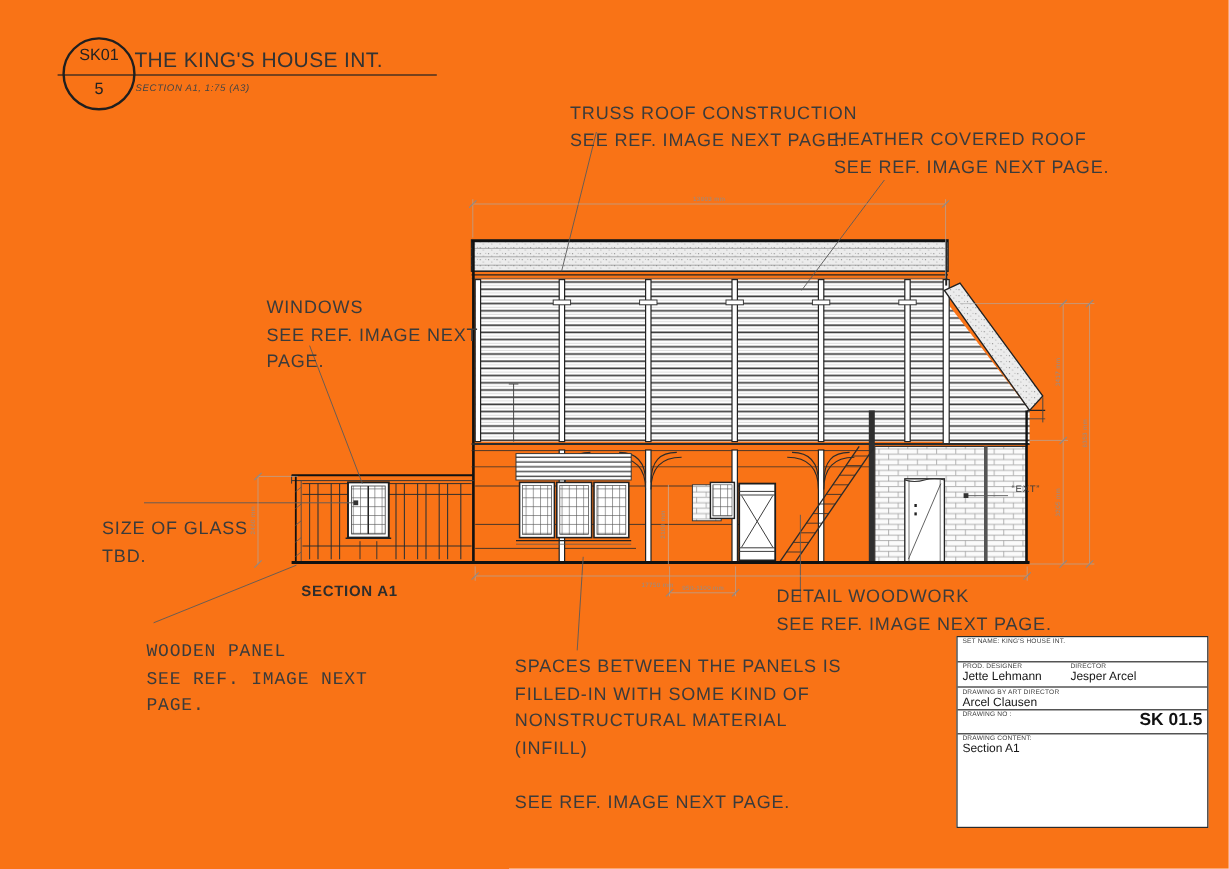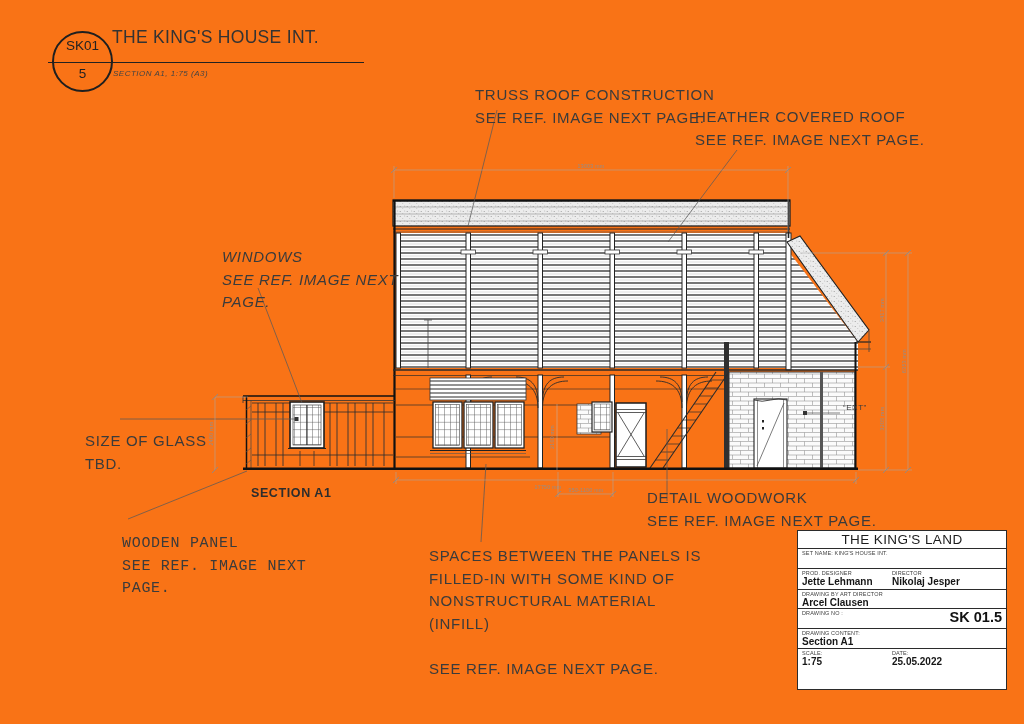--- a/index.html
+++ b/index.html
@@ -5,37 +5,37 @@
   html,body{margin:0;padding:0;background:#fff;}
   #canvas{position:relative;width:1024px;height:724px;background:#f97316;overflow:hidden;
           font-family:"Liberation Sans", sans-serif;color:#3a3a3a;}
   svg{position:absolute;left:0;top:0;font-family:inherit;}
   
   .bubble{position:absolute;left:52px;top:31px;width:57px;height:57px;border:2.8px solid #1f1f1f;
           border-radius:50%;background:transparent;}
   .bubble-top{position:absolute;left:52px;top:38px;width:61px;text-align:center;font-size:13.5px;color:#222;}
   .bubble-bottom{position:absolute;left:52px;top:66px;width:61px;text-align:center;font-size:13.5px;color:#222;}
   .hrule{position:absolute;left:48px;top:61.5px;width:316px;height:1.7px;background:#222;}
-  .page-title{position:absolute;left:112px;top:27px;font-size:17.5px;letter-spacing:.3px;color:#333;}
+  .page-title{position:absolute;left:112px;top:40px;font-size:17.5px;letter-spacing:.3px;color:#333;}
   .page-subtitle{position:absolute;left:113px;top:69px;font-size:8px;letter-spacing:.5px;color:#444;font-style:italic;}
   
   .ann{position:absolute;font-size:15px;line-height:1.5;letter-spacing:.7px;color:#3b3b3b;
        white-space:pre-line;text-transform:uppercase;}
   .ann-small{font-size:8px;letter-spacing:.6px;}
   .section-label{position:absolute;left:251px;top:486px;font-size:12.5px;font-weight:700;
        letter-spacing:.6px;color:#2d2d2d;}
   
   .tblock{position:absolute;left:797px;top:530px;width:210px;height:160px;border:1.4px solid #2b2b2b;
           box-sizing:border-box;background:#fff;display:flex;flex-direction:column;}
   .tb-row{border-top:1px solid #2b2b2b;padding:1px 4px;position:relative;box-sizing:border-box;overflow:hidden;}
   .tb-row:first-child{border-top:none;}
   .tb-head{height:17px;display:flex;align-items:center;justify-content:center;
            font-size:13.5px;letter-spacing:.4px;color:#1d1d1d;}
   .tb-label{display:block;font-size:5.5px;letter-spacing:.15px;color:#3f3f3f;}
-  .tb-value{display:block;font-size:10px;color:#161616;margin-top:0;font-weight:bold;}
+  .tb-value{display:block;font-size:10px;color:#161616;margin-top:0;}
   .tb-cols{display:flex;}
   .tb-col-l{width:45%;}
   .tb-col-r{flex:1;}
   .tb-no-value{display:block;text-align:right;font-size:14.5px;font-weight:700;color:#111;margin-top:-1px;}
 </style>
 </head>
 <body>
 
 <div id="canvas">
 
@@ -251,71 +251,60 @@
       <text x="883.5" y="310" text-anchor="middle" transform="rotate(-90 883.5 310)">3417 mm</text>
       <text x="883.5" y="418.5" text-anchor="middle" transform="rotate(-90 883.5 418.5)">3205 mm</text>
       <text x="905.5" y="361" text-anchor="middle" transform="rotate(-90 905.5 361)">6353 mm</text>
     </g>
   </svg>
 
   <div class="ann" style="left:475px;top:84px;">TRUSS ROOF CONSTRUCTION
 SEE REF. IMAGE NEXT PAGE.</div>
   <div class="ann" style="left:695px;top:106px;">HEATHER COVERED ROOF
 SEE REF. IMAGE NEXT PAGE.</div>
-  <div class="ann" style="left:222px;top:246px;font-style:italic;">WINDOWS
+  <div class="ann" style="left:222px;top:246px;">WINDOWS
 SEE REF. IMAGE NEXT
 PAGE.</div>
   <div class="ann" style="left:85px;top:402px;margin-top:28px;">SIZE OF GLASS
 TBD.</div>
   <div class="ann" style="left:122px;top:533px;font-family:Liberation Mono, monospace;">WOODEN PANEL
 SEE REF. IMAGE NEXT
 PAGE.</div>
   <div class="ann" style="left:429px;top:545px;">SPACES BETWEEN THE PANELS IS
 FILLED-IN WITH SOME KIND OF
 NONSTRUCTURAL MATERIAL
 (INFILL)
 
 SEE REF. IMAGE NEXT PAGE.</div>
   <div class="ann" style="left:647px;top:487px;">DETAIL WOODWORK
 SEE REF. IMAGE NEXT PAGE.</div>
   <div class="ann ann-small" style="left:843px;top:402px;">“EXT”</div>
   <div class="section-label">SECTION A1</div>
 
   <div class="tblock">
-    <div class="tb-row tb-head" style="height:17px;">THE KING'S LAND</div>
     <div class="tb-row" style="height:20px;">
       <span class="tb-label">SET NAME: KING'S HOUSE INT.</span>
     </div>
     <div class="tb-row tb-cols" style="height:21px;">
       <div class="tb-col-l">
         <span class="tb-label">PROD. DESIGNER</span>
         <span class="tb-value">Jette Lehmann</span>
       </div>
       <div class="tb-col-r">
         <span class="tb-label">DIRECTOR</span>
-        <span class="tb-value">Nikolaj Jesper</span>
+        <span class="tb-value">Jesper Arcel</span>
       </div>
     </div>
     <div class="tb-row" style="height:19px;">
       <span class="tb-label">DRAWING BY ART DIRECTOR</span>
       <span class="tb-value">Arcel Clausen</span>
     </div>
     <div class="tb-row" style="height:20px;">
       <span class="tb-label" style="position:absolute;left:4px;top:1px;">DRAWING NO :</span>
       <span class="tb-no-value">SK 01.5</span>
     </div>
     <div class="tb-row" style="height:20px;">
       <span class="tb-label">DRAWING CONTENT:</span>
       <span class="tb-value">Section A1</span>
     </div>
-    <div class="tb-row tb-cols" style="height:22px;">
-      <div class="tb-col-l">
-        <span class="tb-label">SCALE:</span>
-        <span class="tb-value">1:75</span>
-      </div>
-      <div class="tb-col-r">
-        <span class="tb-label">DATE:</span>
-        <span class="tb-value">25.05.2022</span>
-      </div>
-    </div>
   </div>
 
 </div>
 
 </body></html>

